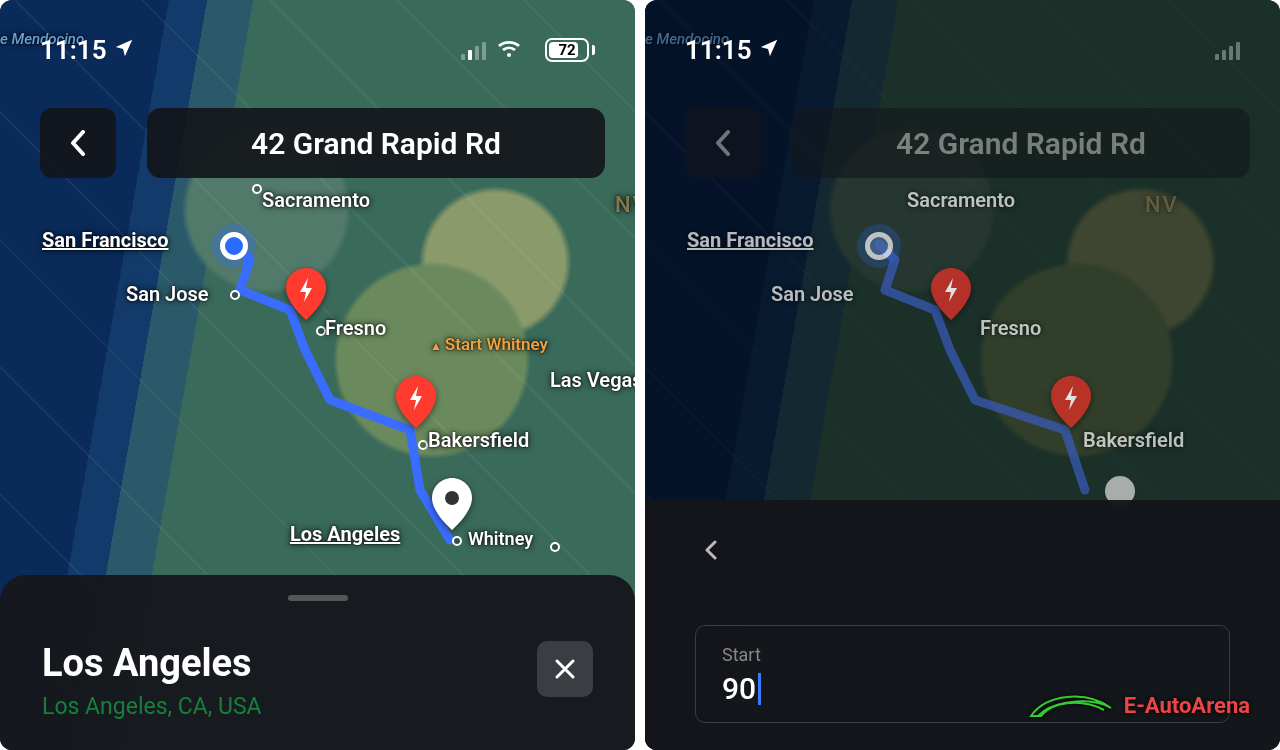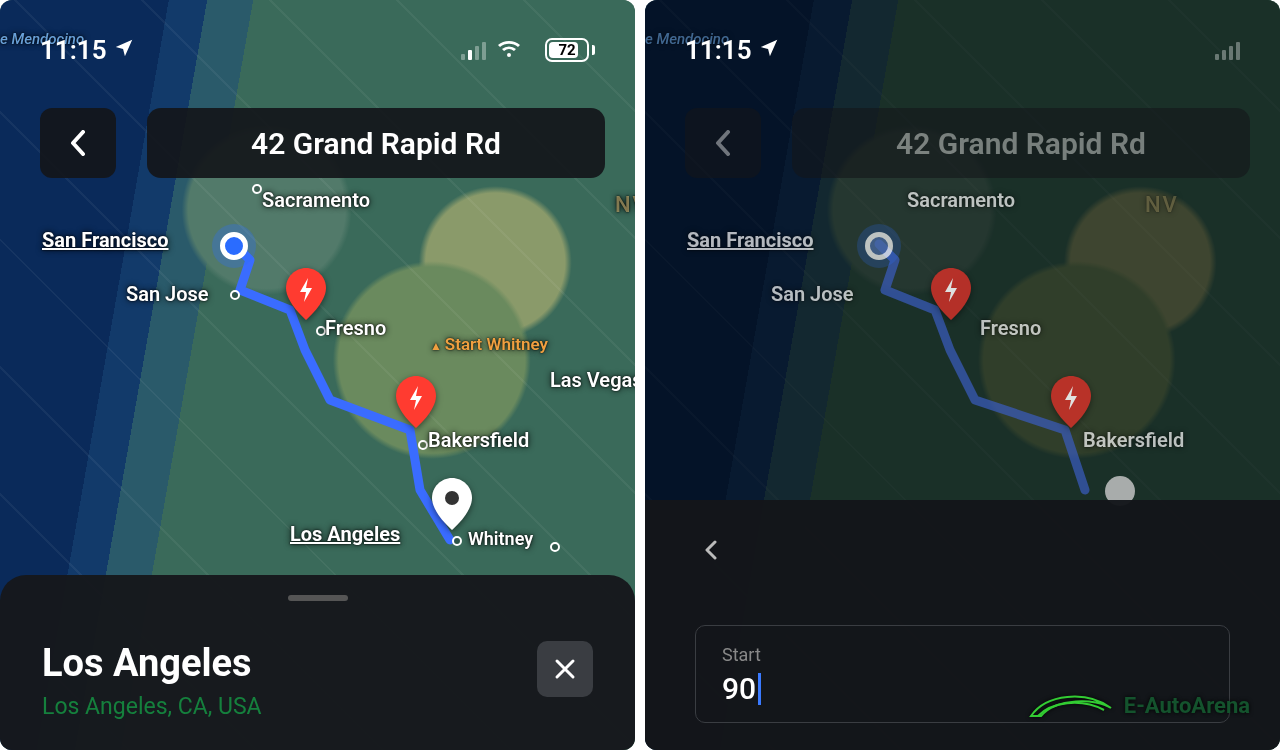--- a/index.html
+++ b/index.html
@@ -64,21 +64,21 @@
   
   .panel{ position:absolute; left:0; right:0; bottom:0; top:500px; background:rgba(20,22,26,0.97); z-index:60; padding:30px 50px 20px;}
   .panel-hdr{ display:flex; align-items:center; gap:30px; color:#fff; margin-bottom:50px;}
   .panel-hdr .chev{ font-size:22px; color:#aaa; cursor:pointer; padding:10px;}
   .panel-hdr h2{ flex:1; text-align:center; font-size:27px; font-weight:600; margin-right:40px;}
   .field{ border:1px solid #3a3d42; border-radius:10px; padding:18px 26px 16px; position:relative;margin-top:9px;}
   .field label{ color:#888; font-size:18px; display:block; margin-bottom:6px;}
   .field .val{ color:#ffffff; font-size:30px; font-weight:500; display:flex; align-items:center;}
   .cursor{ display:inline-block; width:3px; height:32px; background:#3a7aff; margin-left:2px; vertical-align:middle;}
   
-  .wm{ position:absolute; right:30px; bottom:28px; z-index:100; color:#14532d; font-weight:700; font-size:22px; display:flex; align-items:center; gap:8px; text-shadow:0 0 4px #000;}
+  .wm{ position:absolute; right:30px; bottom:28px; z-index:100; color:#ef4444; font-weight:700; font-size:22px; display:flex; align-items:center; gap:8px; text-shadow:0 0 4px #000;}
   .wm svg{filter:drop-shadow(0 0 2px #000);}
   .partial .signal span:nth-child(2){background:rgba(255,255,255,0.35)}
 </style>
 </head>
 <body>
 
 <div class="stage">
 
   <div class="phone">
     <div class="map"></div>

